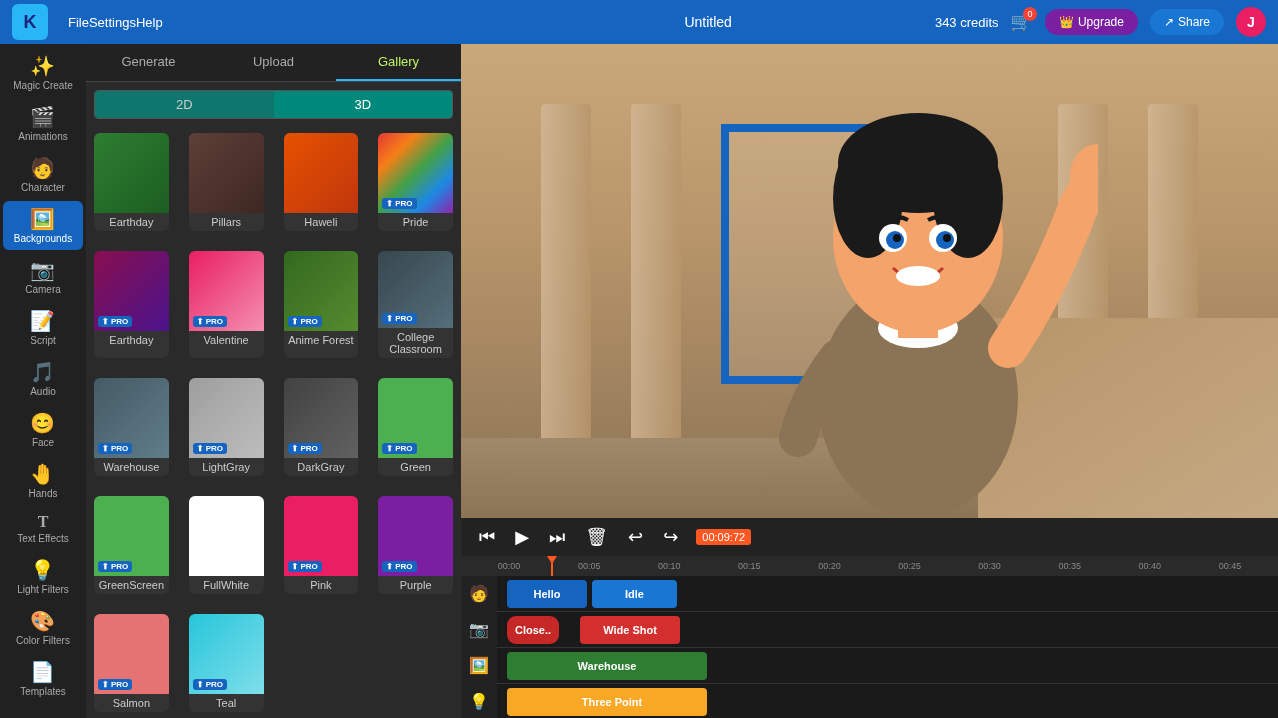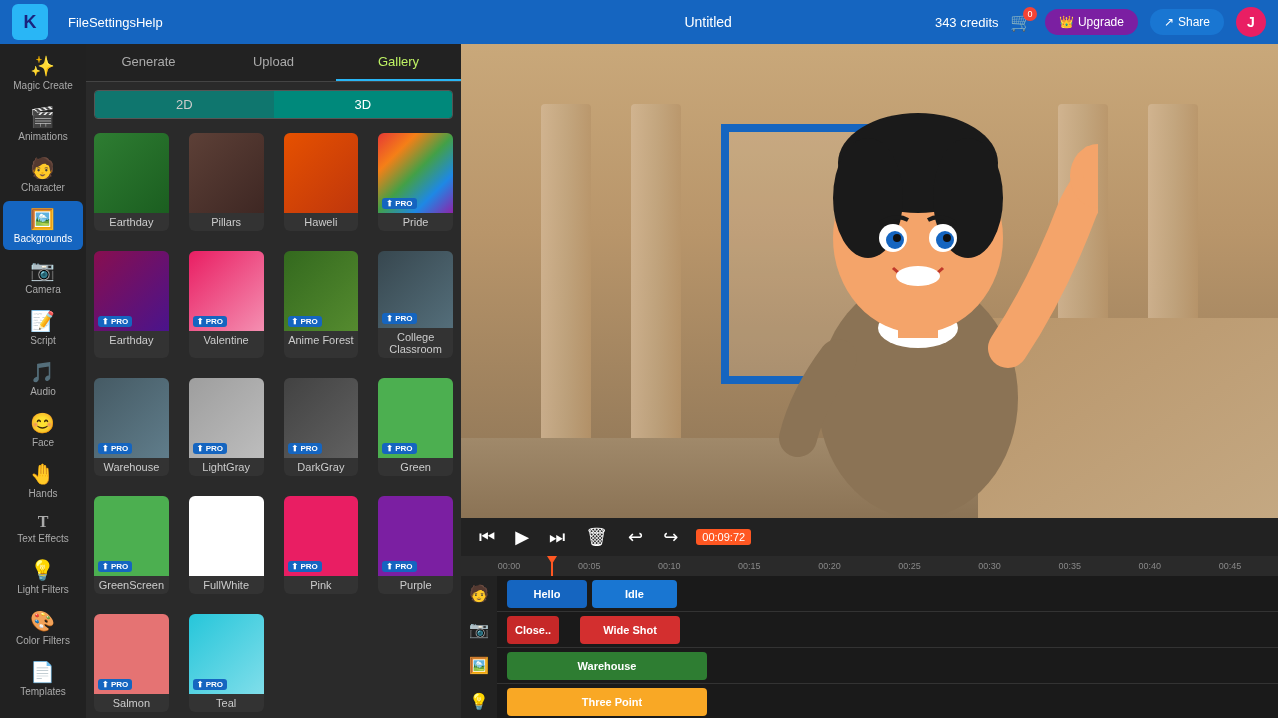--- a/index.html
+++ b/index.html
@@ -677,21 +677,21 @@
           <div class="track-icon">🧑</div>
           <div class="track-content">
             <div class="track-clip clip-blue" style="left:10px;width:80px;">Hello</div>
             <div class="track-clip clip-blue2" style="left:95px;width:85px;">Idle</div>
           </div>
         </div>
 
         <div class="track-row">
           <div class="track-icon">📷</div>
           <div class="track-content">
-            <div class="track-clip clip-red" style="left:10px;width:52px;">Close..</div>
+            <div class="track-clip clip-red" style="left:10px;width:52px;border-radius:9px;">Close..</div>
             <div class="track-clip clip-red2" style="left:83px;width:100px;">Wide Shot</div>
           </div>
         </div>
 
         <div class="track-row">
           <div class="track-icon">🖼️</div>
           <div class="track-content">
             <div class="track-clip clip-green" style="left:10px;width:200px;">Warehouse</div>
           </div>
         </div>

